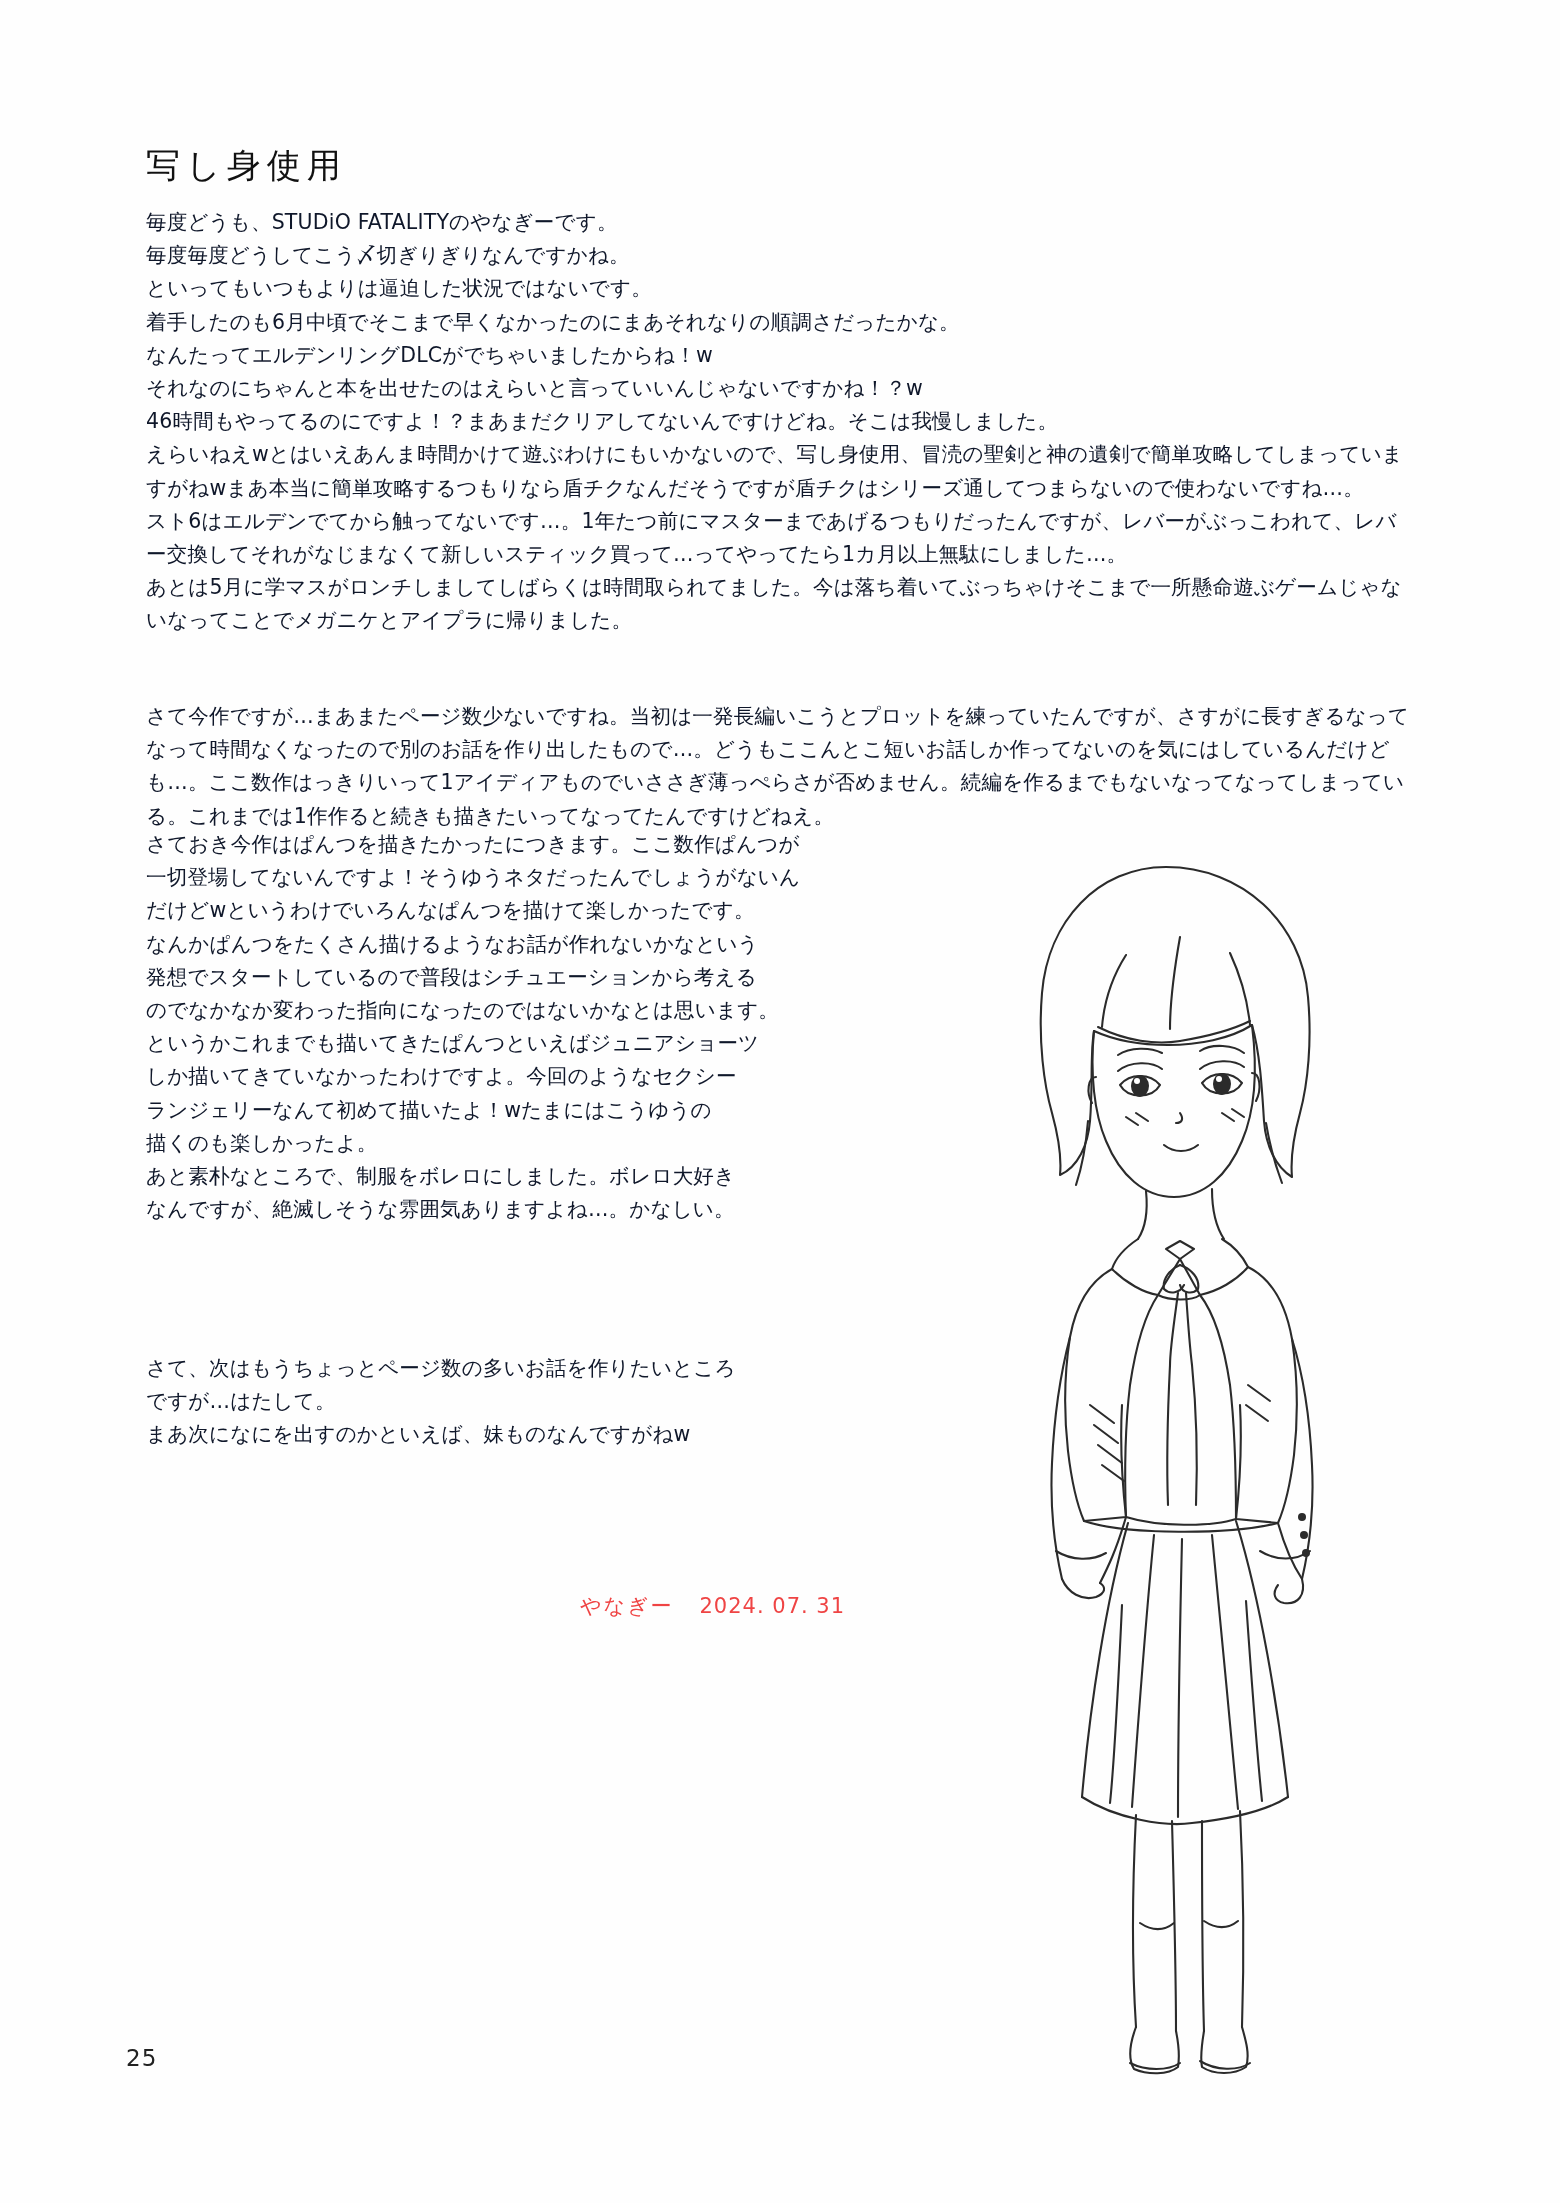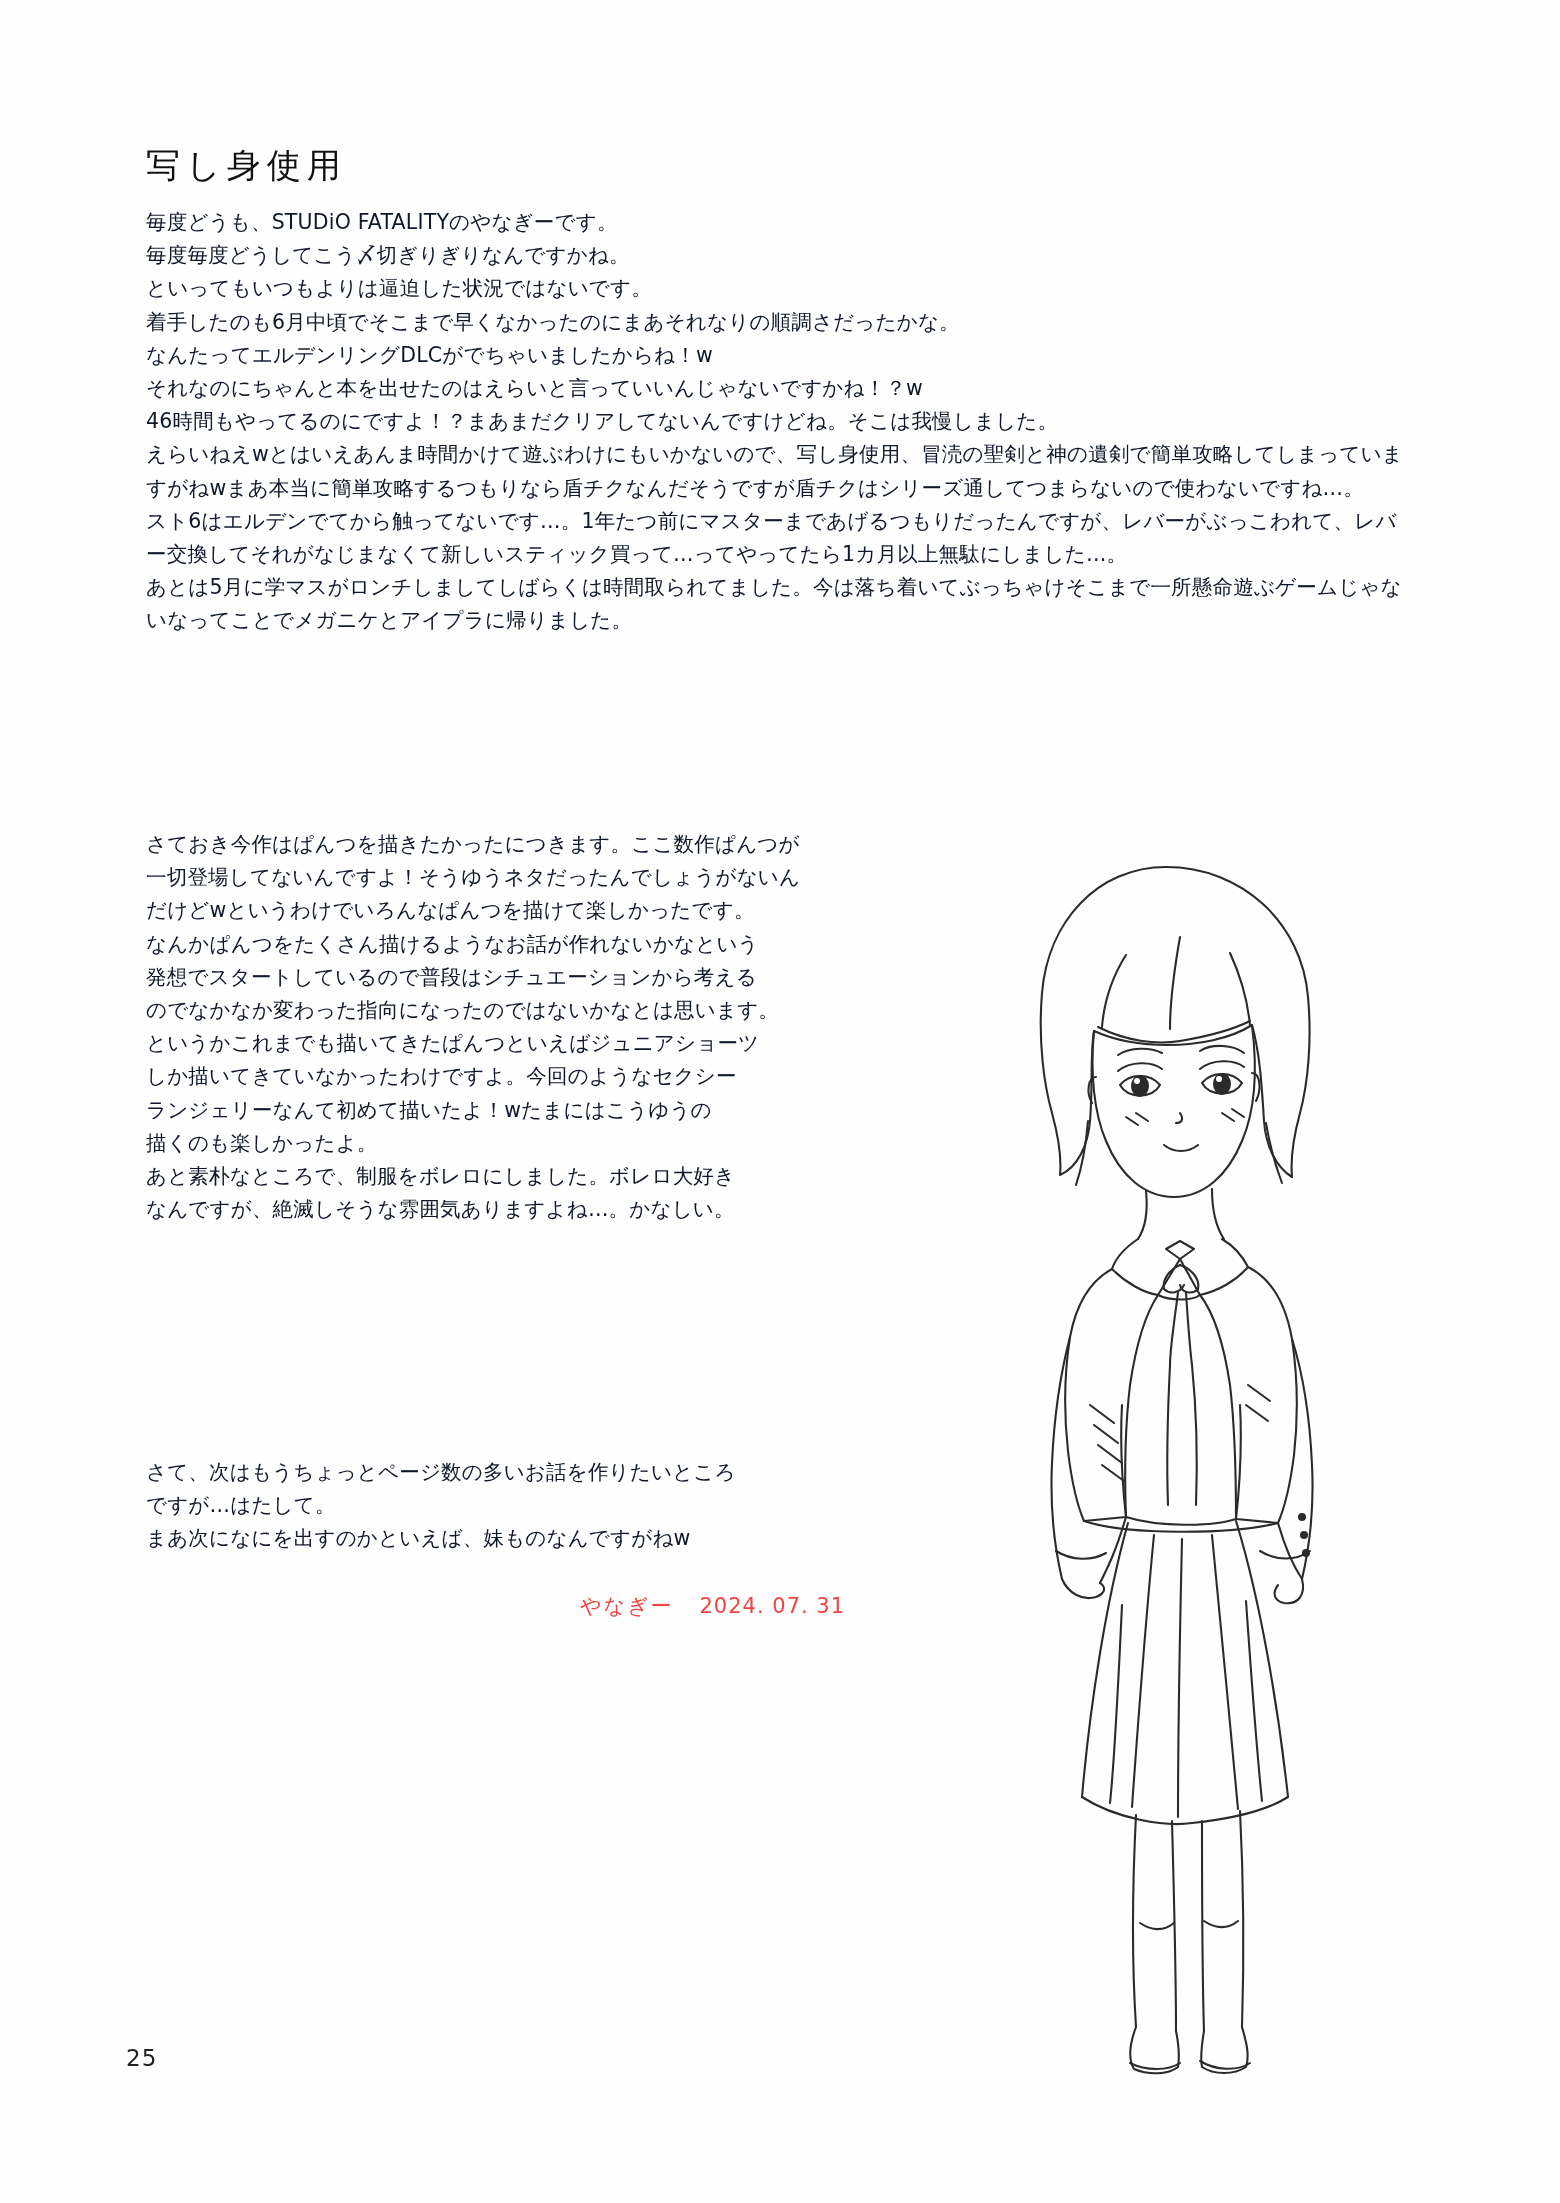--- a/index.html
+++ b/index.html
@@ -60,21 +60,21 @@
   }
 
   .block-4 {
     left: 146px;
     top: 1232px;
     width: 800px;
   }
 
   .block-5 {
     left: 146px;
-    top: 1456px;
+    top: 1352px;
     width: 800px;
   }
 
   .signature {
     position: absolute;
     left: 580px;
     top: 1592px;
     font-size: 21px;
     letter-spacing: 2px;
     color: #ef4444;
@@ -118,20 +118,21 @@
 毎度毎度どうしてこう〆切ぎりぎりなんですかね。
 といってもいつもよりは逼迫した状況ではないです。
 着手したのも6月中頃でそこまで早くなかったのにまあそれなりの順調さだったかな。
 なんたってエルデンリングDLCがでちゃいましたからね！w
 それなのにちゃんと本を出せたのはえらいと言っていいんじゃないですかね！？w
 46時間もやってるのにですよ！？まあまだクリアしてないんですけどね。そこは我慢しました。
 えらいねえwとはいえあんま時間かけて遊ぶわけにもいかないので、写し身使用、冒涜の聖剣と神の遺剣で簡単攻略してしまっていますがねwまあ本当に簡単攻略するつもりなら盾チクなんだそうですが盾チクはシリーズ通してつまらないので使わないですね…。
 スト6はエルデンでてから触ってないです…。1年たつ前にマスターまであげるつもりだったんですが、レバーがぶっこわれて、レバー交換してそれがなじまなくて新しいスティック買って…ってやってたら1カ月以上無駄にしました…。
 あとは5月に学マスがロンチしましてしばらくは時間取られてました。今は落ち着いてぶっちゃけそこまで一所懸命遊ぶゲームじゃないなってことでメガニケとアイプラに帰りました。</div>
 
+  <div class="block block-2">さて今作ですが…まあまたページ数少ないですね。当初は一発長編いこうとプロットを練っていたんですが、さすがに長すぎるなってなって時間なくなったので別のお話を作り出したもので…。どうもここんとこ短いお話しか作ってないのを気にはしているんだけども…。ここ数作はっきりいって1アイディアものでいささぎ薄っぺらさが否めません。続編を作るまでもないなってなってしまっている。これまでは1作作ると続きも描きたいってなってたんですけどねえ。</div>
 
   <div class="block block-3">さておき今作はぱんつを描きたかったにつきます。ここ数作ぱんつが
 一切登場してないんですよ！そうゆうネタだったんでしょうがないん
 だけどwというわけでいろんなぱんつを描けて楽しかったです。
 なんかぱんつをたくさん描けるようなお話が作れないかなという
 発想でスタートしているので普段はシチュエーションから考える
 のでなかなか変わった指向になったのではないかなとは思います。
 というかこれまでも描いてきたぱんつといえばジュニアショーツ
 しか描いてきていなかったわけですよ。今回のようなセクシー
 ランジェリーなんて初めて描いたよ！wたまにはこうゆうの

